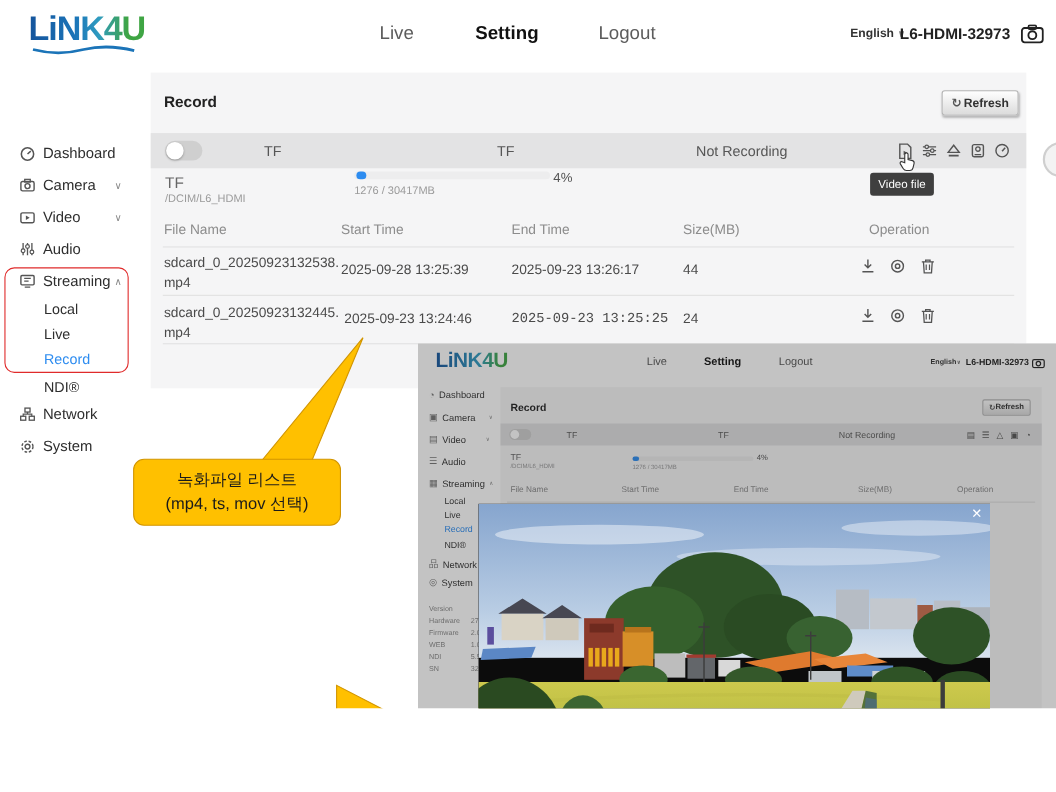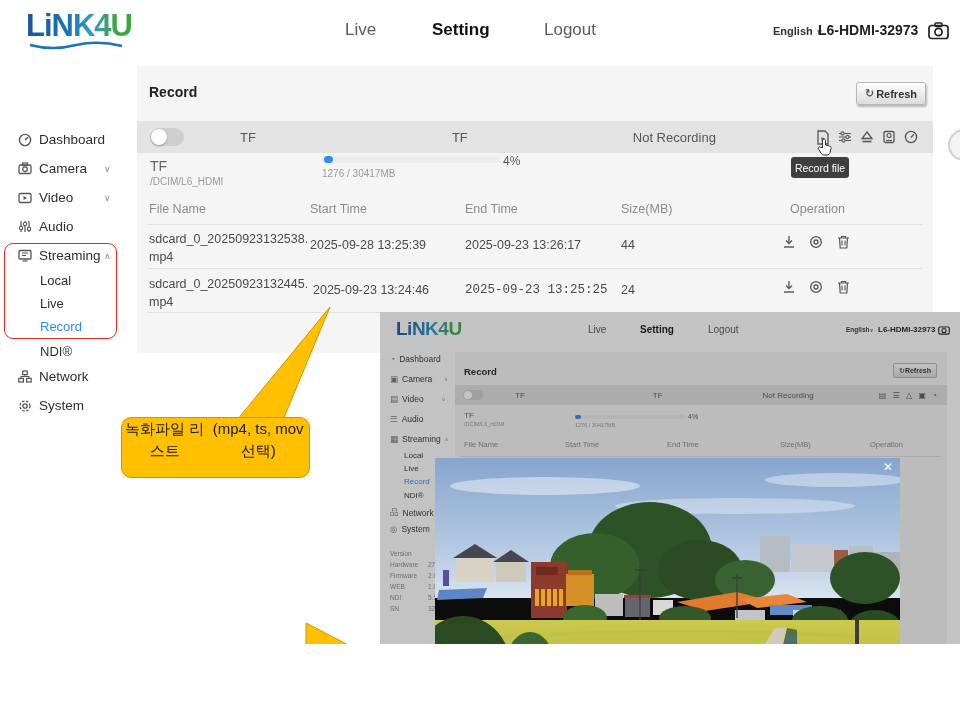--- a/index.html
+++ b/index.html
@@ -102,21 +102,21 @@
                   background:linear-gradient(rgba(0,0,0,0),rgba(0,0,0,.55)); display:flex; align-items:center; color:#fff; }
   .vc-play { margin-left:10px; font-size:11px; cursor:pointer; }
   .vc-time { margin-left:9px; font-size:7.5px; }
   .vc-right { margin-left:auto; display:flex; align-items:center; gap:12px; margin-right:10px; }
   .vid-track { position:absolute; left:8px; bottom:3px; width:449px; height:3px; background:#555; z-index:3; border-radius:2px; }
   .vid-played { position:absolute; left:0; top:0; width:68px; height:3px; background:#fff; border-radius:2px; }
   .vid-buffer { position:absolute; left:68px; top:0; width:190px; height:3px; background:#9a9a9a; }
 
   
   .callout { position:absolute; background:#ffc000; border:1px solid #d29500; border-radius:10px;
-             color:#1a1a1a; text-align:center; z-index:30; display:flex; flex-direction:row; justify-content:center; }
+             color:#1a1a1a; text-align:center; z-index:30; display:flex; flex-direction:column; justify-content:center; }
   .tails { position:absolute; left:0; top:0; width:960px; height:720px; z-index:25; pointer-events:none; }
 
   svg.ic { display:block; }
 </style>
 </head>
 <body>
 
 <div class="page">
 
   <div class="hdr">
@@ -252,21 +252,21 @@
               <circle cx="7" cy="7" r="5.6" fill="none" stroke="#555" stroke-width="1.3"></circle>
               <path d="M7 7.5 L9.8 4.4" stroke="#555" stroke-width="1.4"></path>
             </svg>
         </span>
       </span>
     </div>
 
     <svg class="cursor-hand ic" width="16" height="18" viewBox="0 0 16 18">
       <path d="M6 1.5 C7 0.5 8.5 1 8.5 2.5 V7 L12.5 8 C13.8 8.3 14.2 9.2 14 10.5 L13 14.5 C12.7 16 11.5 17 10 17 H7 C5.8 17 4.8 16.4 4.2 15.4 L1.5 11 C0.8 9.8 1.8 8.6 3 9 L5.5 10 V3 C5.5 2.4 5.6 1.9 6 1.5 Z" fill="#fff" stroke="#333" stroke-width="1"></path>
     </svg>
-    <div class="tooltip">Record file</div>
+    <div class="tooltip">Video file</div>
 
     <div class="tf-name">TF</div>
     <div class="tf-path">/DCIM/L6_HDMI</div>
     <div class="pbar">
         <div class="fill"></div>
       </div>
     <div class="pbar-usage">1276 / 30417MB</div>
     <div class="pbar-pct">4%</div>
 
     <div class="tbl-hrow">

